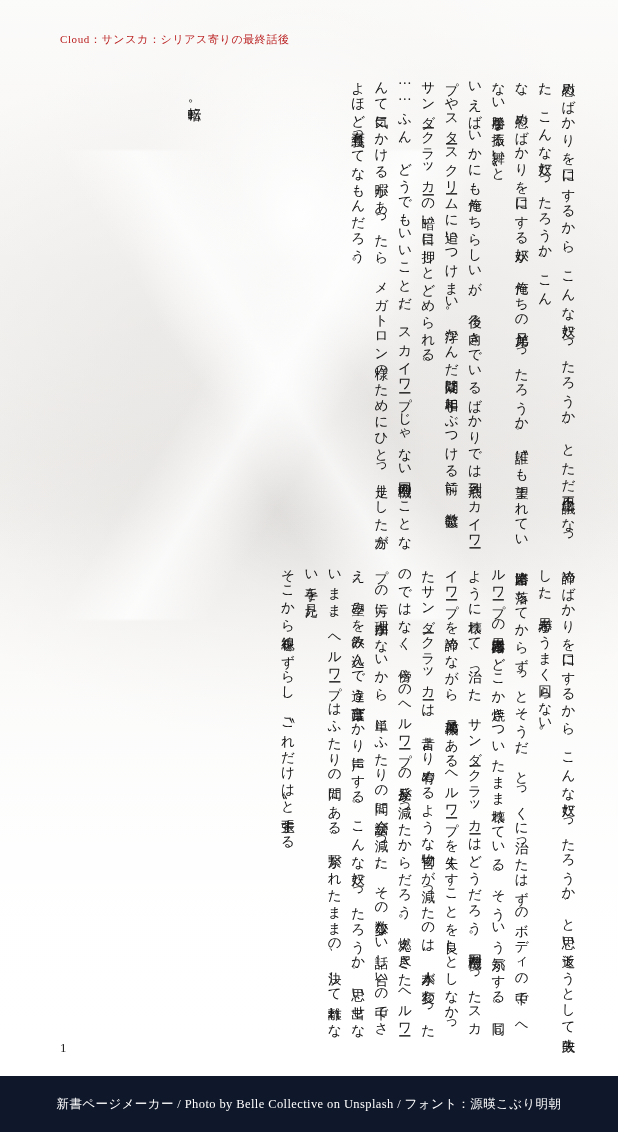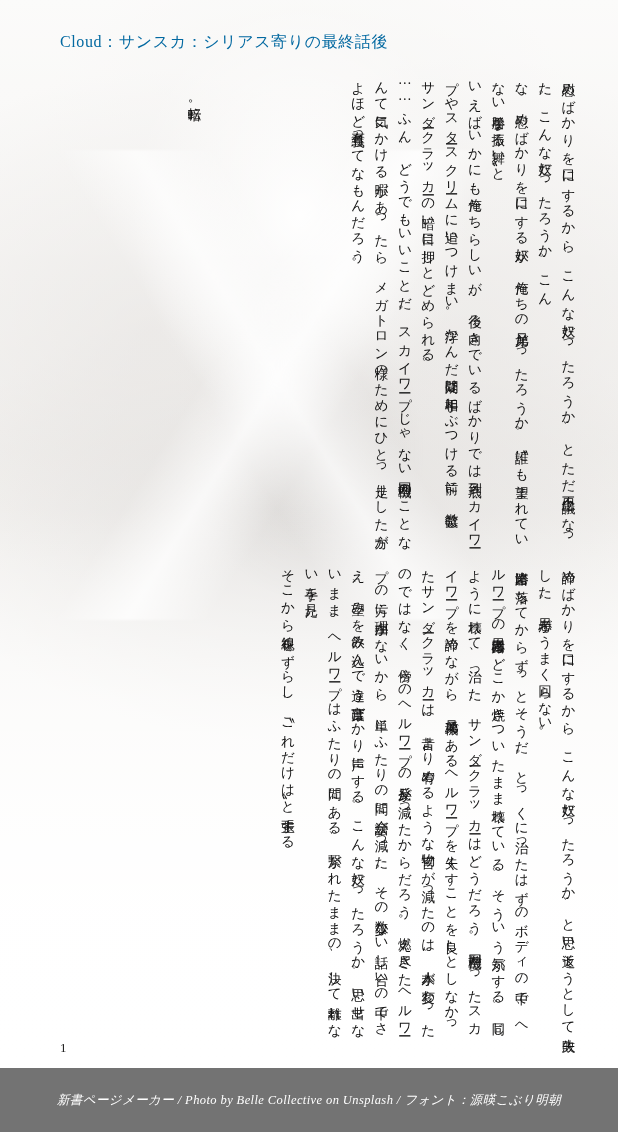--- a/index.html
+++ b/index.html
@@ -56,23 +56,23 @@
     left: 0; top: 0;
     width: 618px; height: 1132px;
     background: linear-gradient(180deg, rgba(255,255,255,0.55) 0%, rgba(255,255,255,0.45) 45%, rgba(255,255,255,0.72) 62%, rgba(255,255,255,0.92) 80%, rgba(255,255,255,1) 95%);
   }
 
   
   .header {
     position: absolute;
     left: 60px;
     top: 32px;
-    font-size: 16px;
+    font-size: 11px;
     letter-spacing: 0.6px;
-    color: #0369a1;
+    color: #b91c1c;
     white-space: nowrap;
   }
 
   
   .vblock {
     position: absolute;
     writing-mode: vertical-rl;
     text-orientation: upright;
     font-family: "Liberation Serif", "DejaVu Serif", serif;
     font-size: 13.6px;
@@ -114,27 +114,26 @@
     font-size: 13px;
     color: #222;
   }
 
   
   .footer {
     position: absolute;
     left: 0;
     bottom: 0;
     width: 618px;
-    height: 64px;
-    background: #737373;
+    height: 56px;
+    background: #0f172a;
     color: #ffffff;
     display: flex;
     align-items: center;
     justify-content: center;
-    font-style: italic;
   }
   .footer-text {
     font-size: 12.5px;
     letter-spacing: 0.4px;
     white-space: nowrap;
   }
 </style>
 </head>
 <body>
 

